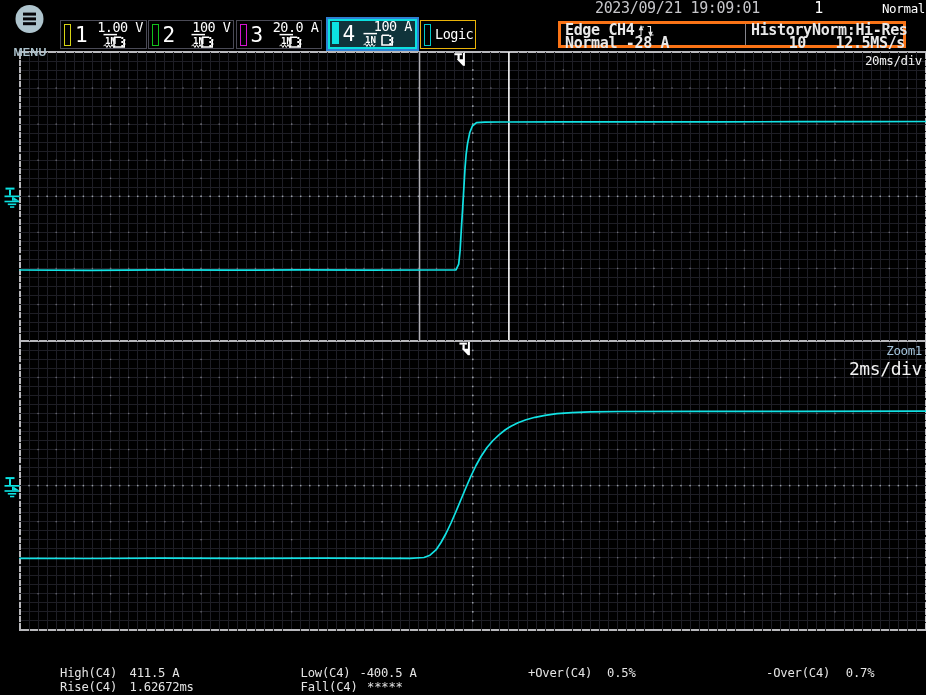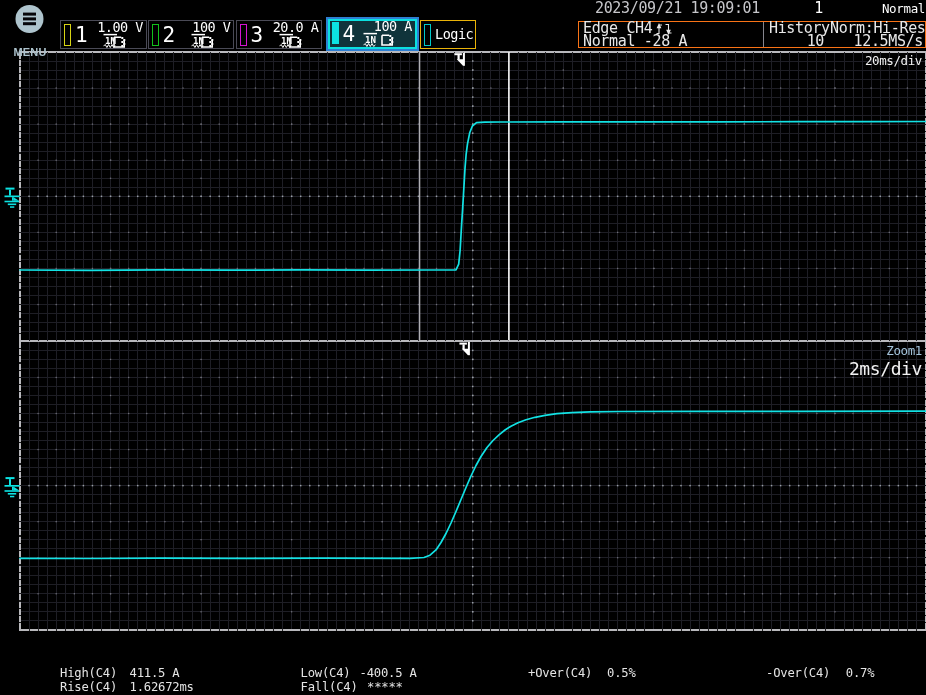--- a/index.html
+++ b/index.html
@@ -22,21 +22,21 @@
   .chbox.selected .chicons{left:33px;top:11px;}
   .probe{position:absolute;left:52px;top:13.5px;}
   .chbox.selected .probe{left:51px;top:12.5px;}
   #logic-box{left:420px;top:20px;width:56px;height:28.5px;border:1px solid #eab308;box-sizing:border-box;}
   #logic-bar{position:absolute;left:3px;top:2.5px;width:7px;height:22px;border:1.5px solid #00c9c9;box-sizing:border-box;}
   #logic-label{position:absolute;left:14px;top:5px;font-size:13.5px;color:#fff;letter-spacing:-.5px;}
   .toptext{font-size:15px;line-height:13px;letter-spacing:-.35px;color:#e8e8e8;white-space:pre;}
   #datetime{left:595px;top:2px;color:#c6c6ca;}
   #acq-count{left:809px;top:2px;width:14px;text-align:right;color:#fff;}
   #status{right:1px;top:2px;color:#fff;font-size:12.5px;}
-  #trig-box{left:578px;top:20.5px;width:347.5px;height:27.5px;border:1px solid #f97316;box-sizing:border-box;}
+  #trig-box{left:558px;top:20.5px;width:347.5px;height:27.5px;border:3px solid #f97316;box-sizing:border-box;font-weight:bold;}
   #trig-divider{position:absolute;left:184px;top:0;width:1px;height:100%;background:#85858d;}
   .tl1{position:absolute;left:4px;top:0.5px;}
   .tl2{position:absolute;left:4px;top:13px;}
   #hist-label{position:absolute;left:190px;top:0.5px;}
   #acq-mode{position:absolute;left:251px;top:0.5px;}
   #hist-value{position:absolute;left:190px;top:13px;width:55px;text-align:right;}
   #samp-rate{position:absolute;left:251px;top:13px;width:93px;text-align:right;}
   .edge-icons{display:inline-block;vertical-align:-2px;margin-left:4px;}
   
   #tb-main{right:4px;top:53px;font-size:12.5px;color:#f2f2f2;letter-spacing:-.4px;}

